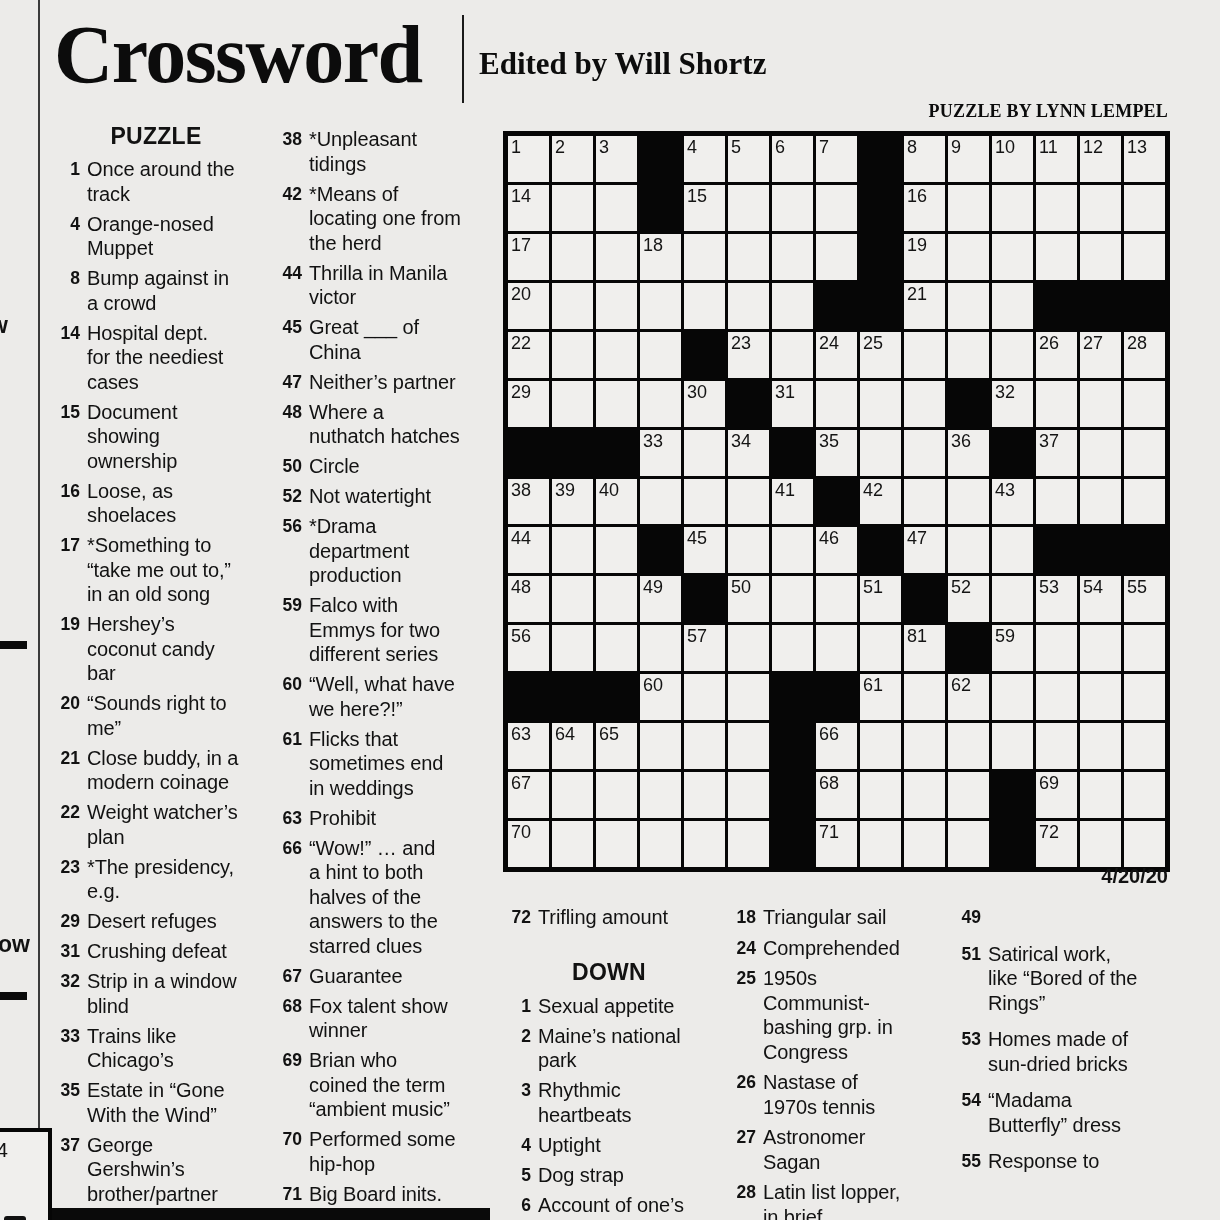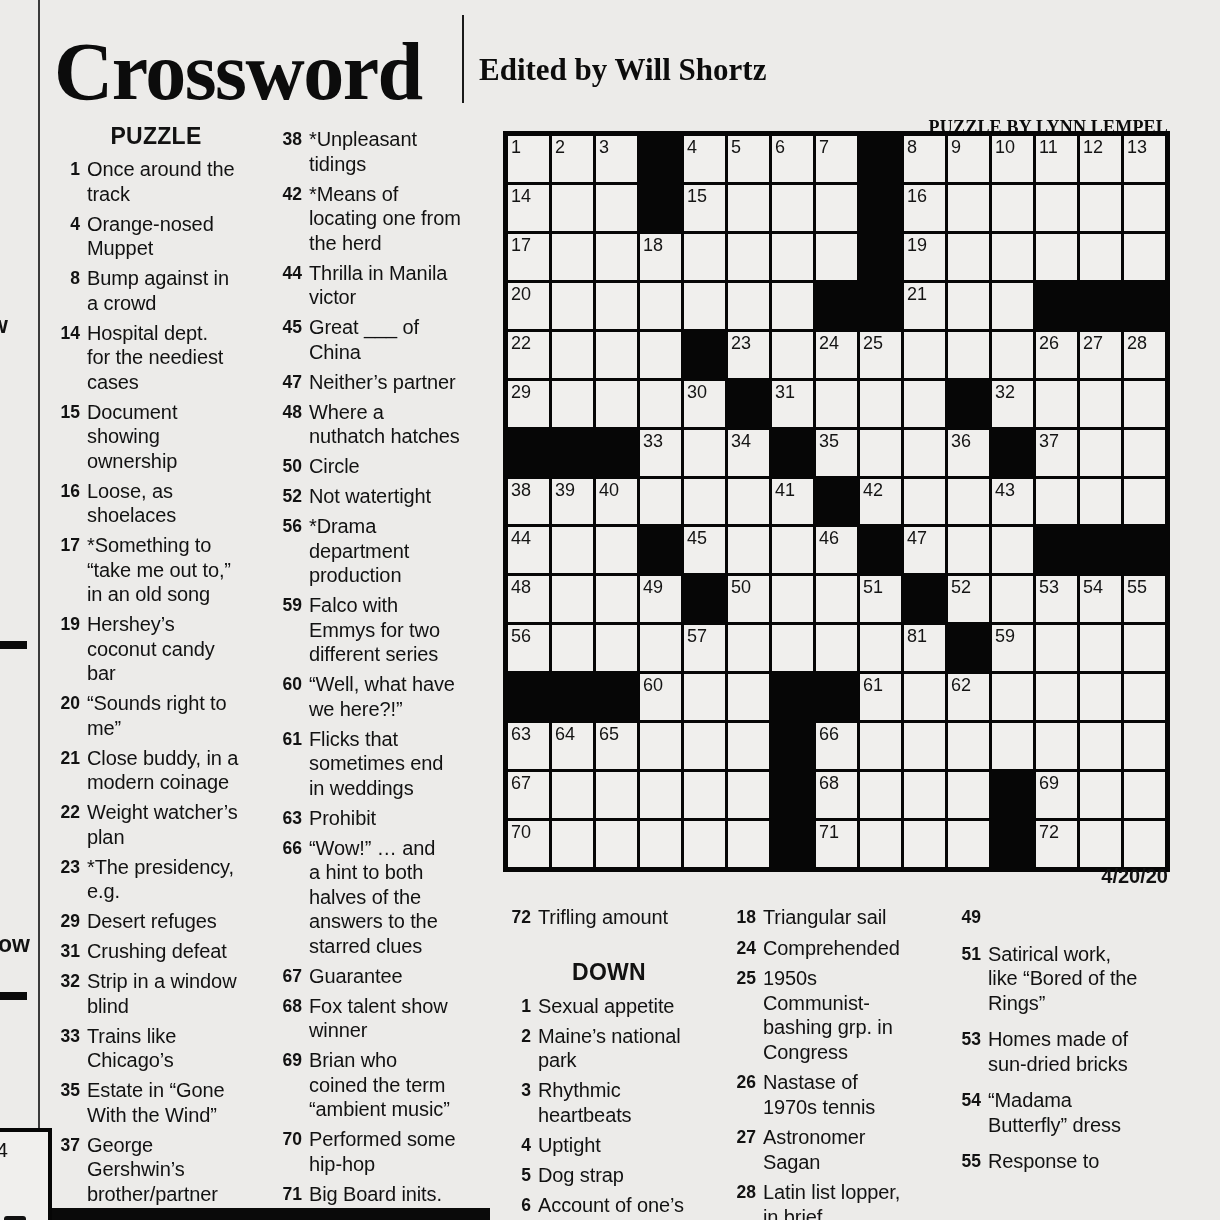--- a/index.html
+++ b/index.html
@@ -14,25 +14,25 @@
   .frag-ow{position:absolute;left:-2px;top:931px;font:700 23px "Liberation Sans",sans-serif;}
   .frag-bar1{position:absolute;left:0;top:641px;width:27px;height:8px;background:#0a0a0a;}
   .frag-bar2{position:absolute;left:0;top:992px;width:27px;height:8px;background:#0a0a0a;}
   .frag-cell{position:absolute;left:-30px;top:1128px;width:74px;height:84px;
     border:4px solid #060606;background:#f0efed;}
   .frag-cell .fnum{position:absolute;right:40px;top:6px;font:400 21px "Liberation Sans",sans-serif;}
   .frag-cell2{position:absolute;left:-30px;top:1214px;width:74px;height:6px;border-left:4px solid #060606;
     border-right:4px solid #060606;background:#f0efed;}
   .frag-blob{position:absolute;left:4px;top:1216px;width:22px;height:4px;background:#111;border-radius:3px 3px 0 0;}
   
-  .title{position:absolute;left:54px;top:27px;font:700 82px/90px "Liberation Serif",serif;
+  .title{position:absolute;left:54px;top:10px;font:700 82px/90px "Liberation Serif",serif;
     letter-spacing:-1.5px;color:#0c0c0c;}
   .hdr-divider{position:absolute;left:462px;top:15px;width:2px;height:88px;background:#1a1a1a;}
-  .edited-by{position:absolute;left:479px;top:52px;font:600 31px/36px "Liberation Serif",serif;color:#0c0c0c;}
-  .credit{position:absolute;right:52px;top:116px;font:600 18px/22px "Liberation Serif",serif;
+  .edited-by{position:absolute;left:479px;top:46px;font:600 31px/36px "Liberation Serif",serif;color:#0c0c0c;}
+  .credit{position:absolute;right:52px;top:100px;font:600 18px/22px "Liberation Serif",serif;
     letter-spacing:.2px;color:#0c0c0c;}
   
   .grid{position:absolute;left:503px;top:131px;width:667px;height:741px;box-sizing:border-box;
     border:5px solid #060606;background:#060606;
     display:grid;grid-template-columns:repeat(15,1fr);grid-template-rows:repeat(15,1fr);gap:3px;}
   .cell{position:relative;background:#f0efed;}
   .cell.black{background:#060606;}
   .cell .cnum{position:absolute;left:3px;top:1px;font:400 18px/20px "Liberation Sans",sans-serif;color:#141414;}
   .puz-date{position:absolute;right:52px;top:864px;font:700 20px/24px "Liberation Sans",sans-serif;}
   

